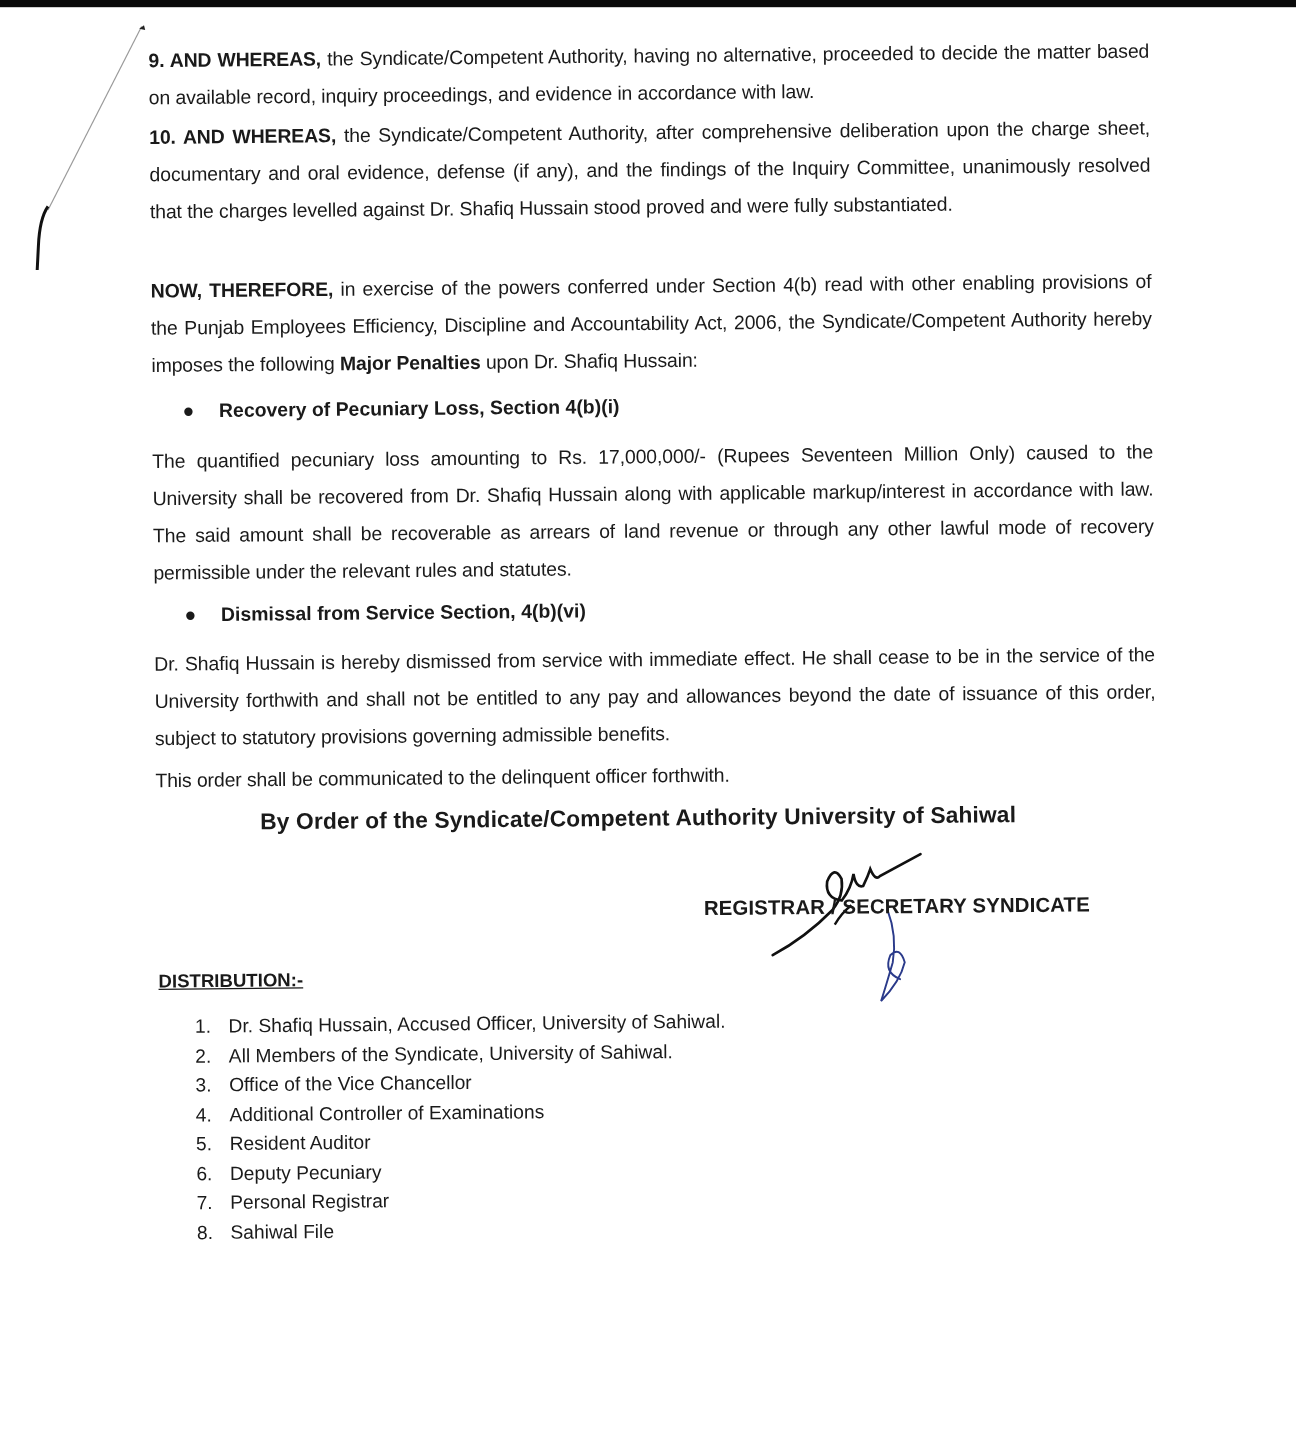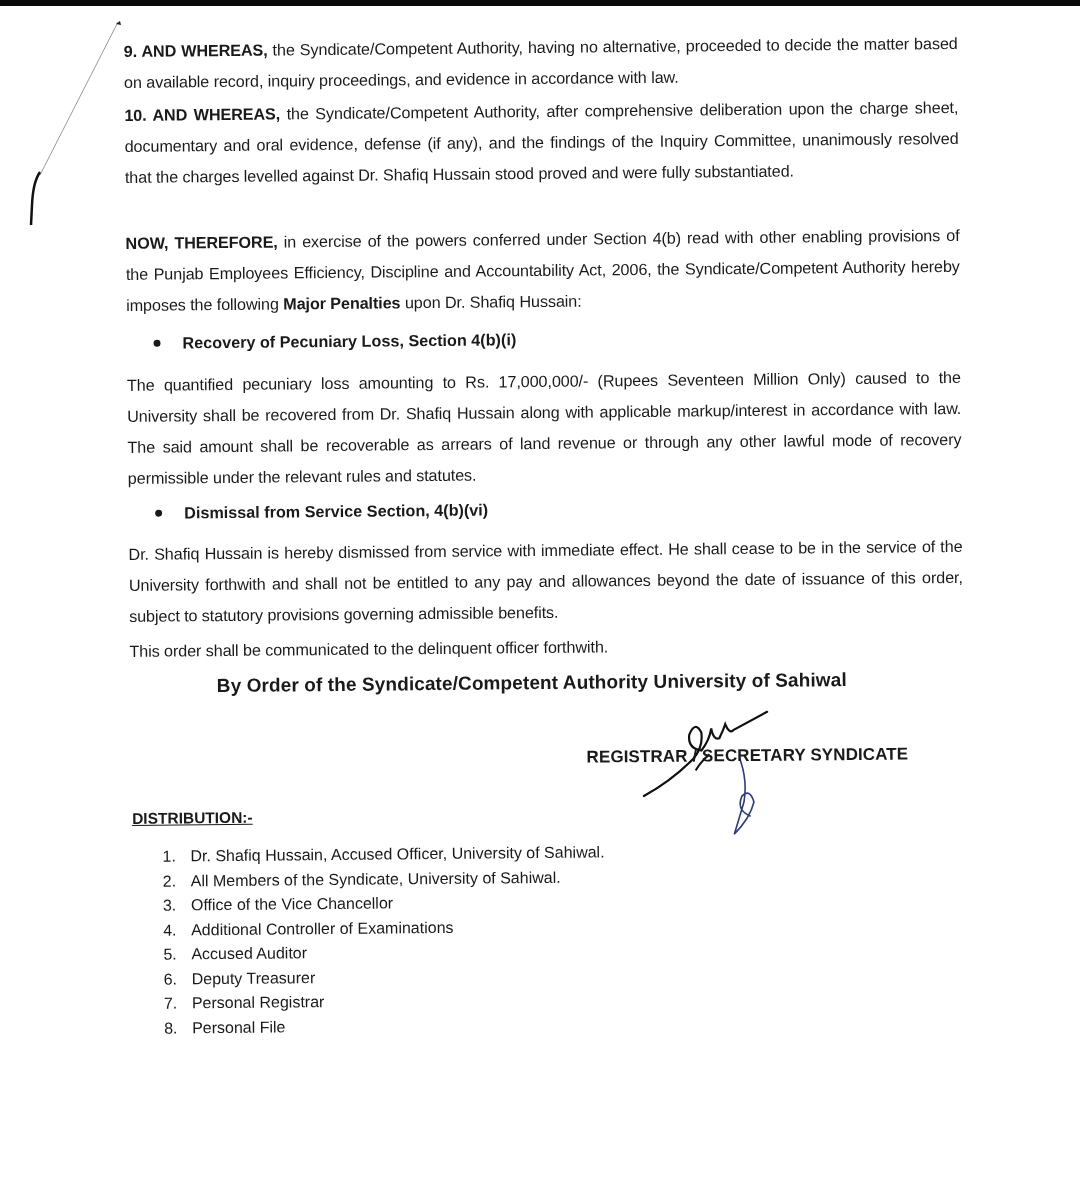--- a/index.html
+++ b/index.html
@@ -127,29 +127,29 @@
     <li>
         <span class="num">3.</span>
         <span>Office of the Vice Chancellor</span>
       </li>
     <li>
         <span class="num">4.</span>
         <span>Additional Controller of Examinations</span>
       </li>
     <li>
         <span class="num">5.</span>
-        <span>Accused Auditor</span>
+        <span>Resident Auditor</span>
       </li>
     <li>
         <span class="num">6.</span>
-        <span>Deputy Treasurer</span>
+        <span>Deputy Pecuniary</span>
       </li>
     <li>
         <span class="num">7.</span>
         <span>Personal Registrar</span>
       </li>
     <li>
         <span class="num">8.</span>
-        <span>Personal File</span>
+        <span>Sahiwal File</span>
       </li>
   </ol>
 
 </div>
 
 </body></html>

